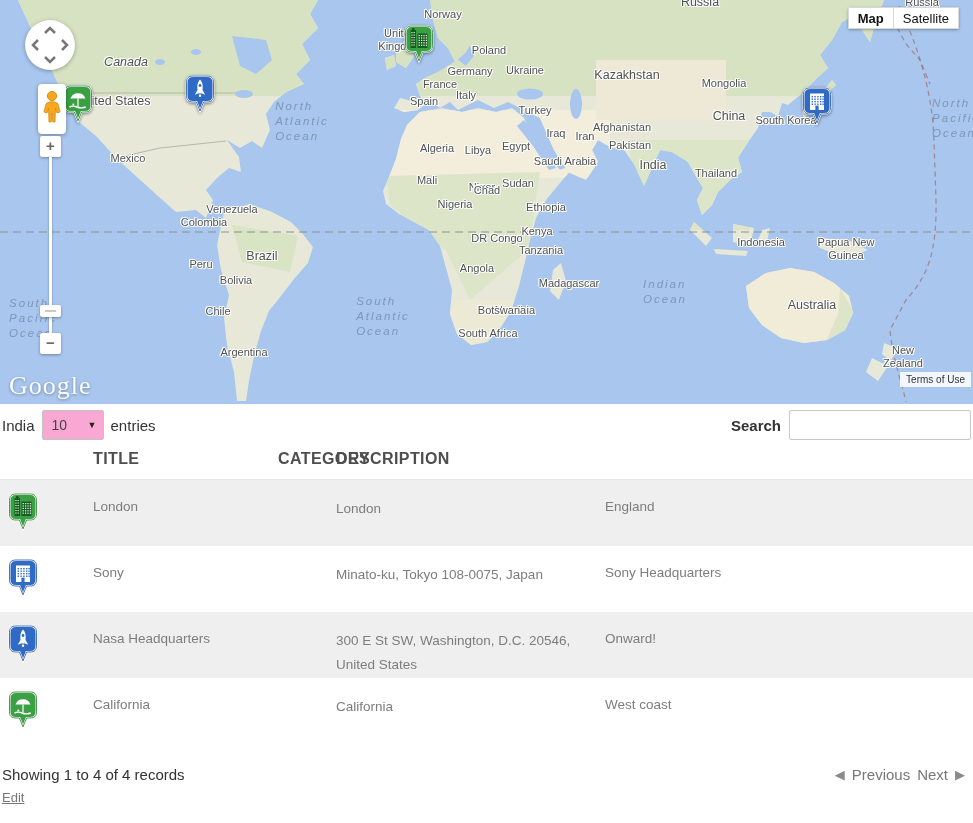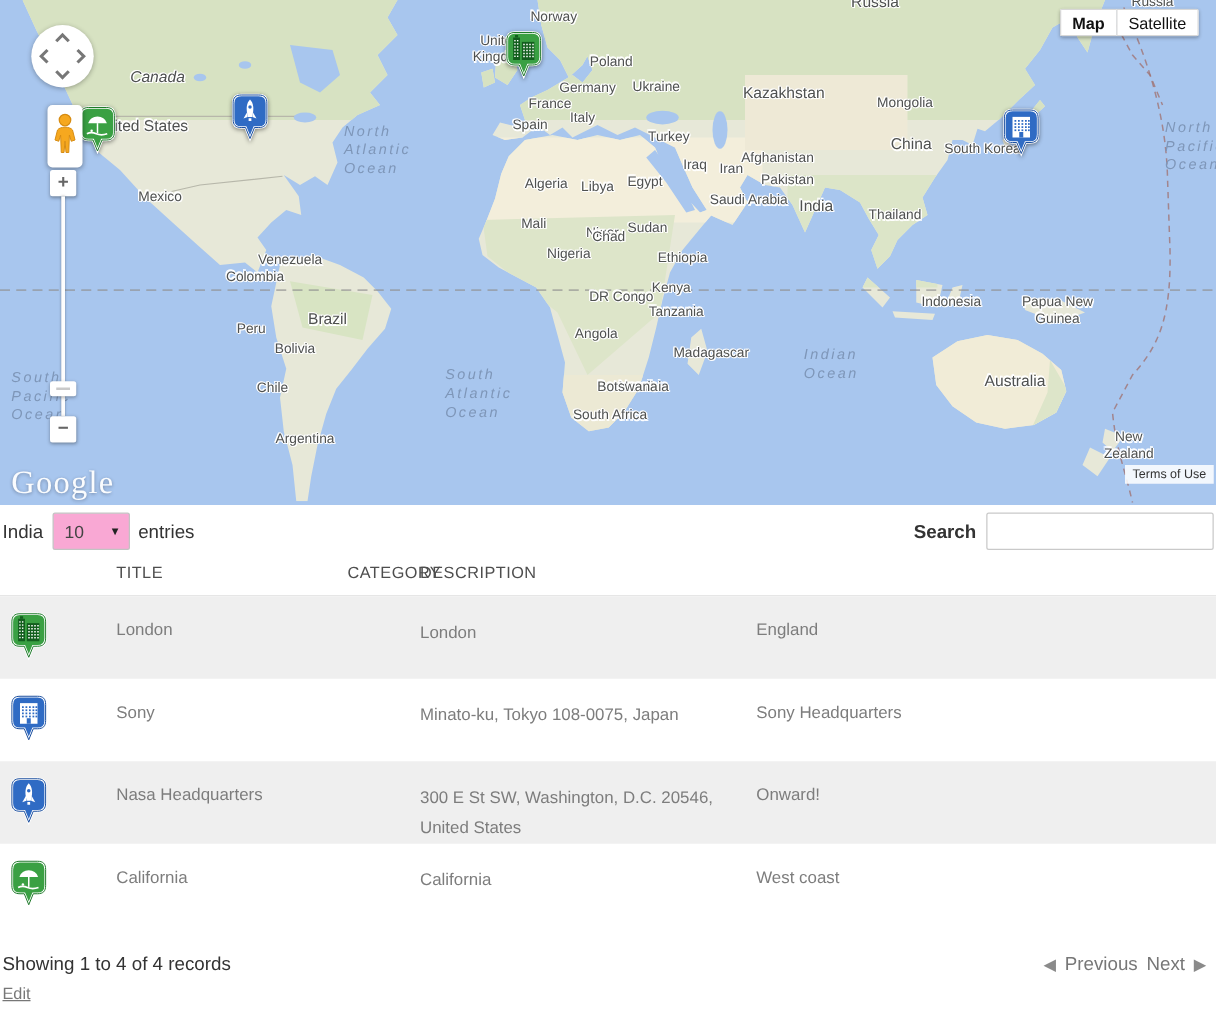--- a/index.html
+++ b/index.html
@@ -53,21 +53,21 @@
     font-size:14px;color:#444;padding:0 18px 0 9px;-webkit-appearance:none;appearance:none;
     font-family:"Liberation Sans",sans-serif;}
   .select-wrap .arrow{position:absolute;right:7px;top:10px;font-size:9px;color:#222;pointer-events:none;}
   .toolbar .spacer{flex:1;}
   .search-label{font-weight:bold;margin-right:8px;}
   .search-input{width:168px;height:28px;border:1px solid #c9c9c9;border-radius:2px;font-size:14px;padding:0 6px;}
 
   
   .grid-head, .grid-row{display:grid;grid-template-columns:91px 185px 58px 269px 1fr;padding:0 2px;}
   .grid-head{margin-top:6px;padding-bottom:11px;border-bottom:1px solid #e6e6e6;}
-  .grid-head .hcell{font-size:13px;font-weight:normal;color:#4e4e4e;letter-spacing:.4px;white-space:nowrap;overflow:visible;}
+  .grid-head .hcell{font-size:16px;font-weight:bold;color:#4e4e4e;letter-spacing:.4px;white-space:nowrap;overflow:visible;}
   .grid-row{min-height:66px;color:#7d7d7d;font-size:13.5px;}
   .grid-row.alt{background:#efefef;}
   .cell{padding-top:17px;line-height:20px;padding-right:12px;}
   .cell.address{line-height:24px;}
   .icon-cell{padding:12px 0 0 6px;}
 
   
   .footer{display:flex;align-items:center;margin-top:22px;padding:0 2px;font-size:15px;color:#333;}
   .footer .spacer{flex:1;}
   .pager{display:flex;align-items:center;color:#777;gap:7px;padding-right:6px;}
@@ -173,21 +173,21 @@
       <span class="map-label" style="left: 786px; top: 120px;">South Korea</span>
       <span class="map-label" style="left: 556px; top: 133px;">Iraq</span>
       <span class="map-label" style="left: 585px; top: 136px;">Iran</span>
       <span class="map-label" style="left: 622px; top: 127px;">Afghanistan</span>
       <span class="map-label" style="left: 630px; top: 145px;">Pakistan</span>
       <span class="map-label big" style="left: 653px; top: 165px;">India</span>
       <span class="map-label" style="left: 716px; top: 173px;">Thailand</span>
       <span class="map-label" style="left: 437px; top: 148px;">Algeria</span>
       <span class="map-label" style="left: 478px; top: 150px;">Libya</span>
       <span class="map-label" style="left: 516px; top: 146px;">Egypt</span>
-      <span class="map-label" style="left: 565px; top: 161px; margin-left: 34px;">Saudi Arabia</span>
+      <span class="map-label" style="left: 565px; top: 161px;">Saudi Arabia</span>
       <span class="map-label" style="left: 427px; top: 180px;">Mali</span>
       <span class="map-label" style="left: 460px; top: 187px; margin-left: 22px;">Niger</span>
       <span class="map-label" style="left: 487px; top: 190px;">Chad</span>
       <span class="map-label" style="left: 518px; top: 183px;">Sudan</span>
       <span class="map-label" style="left: 455px; top: 204px;">Nigeria</span>
       <span class="map-label" style="left: 546px; top: 207px;">Ethiopia</span>
       <span class="map-label" style="left: 537px; top: 231px;">Kenya</span>
       <span class="map-label" style="left: 497px; top: 238px;">DR Congo</span>
       <span class="map-label" style="left: 541px; top: 250px;">Tanzania</span>
       <span class="map-label" style="left: 477px; top: 268px;">Angola</span>

